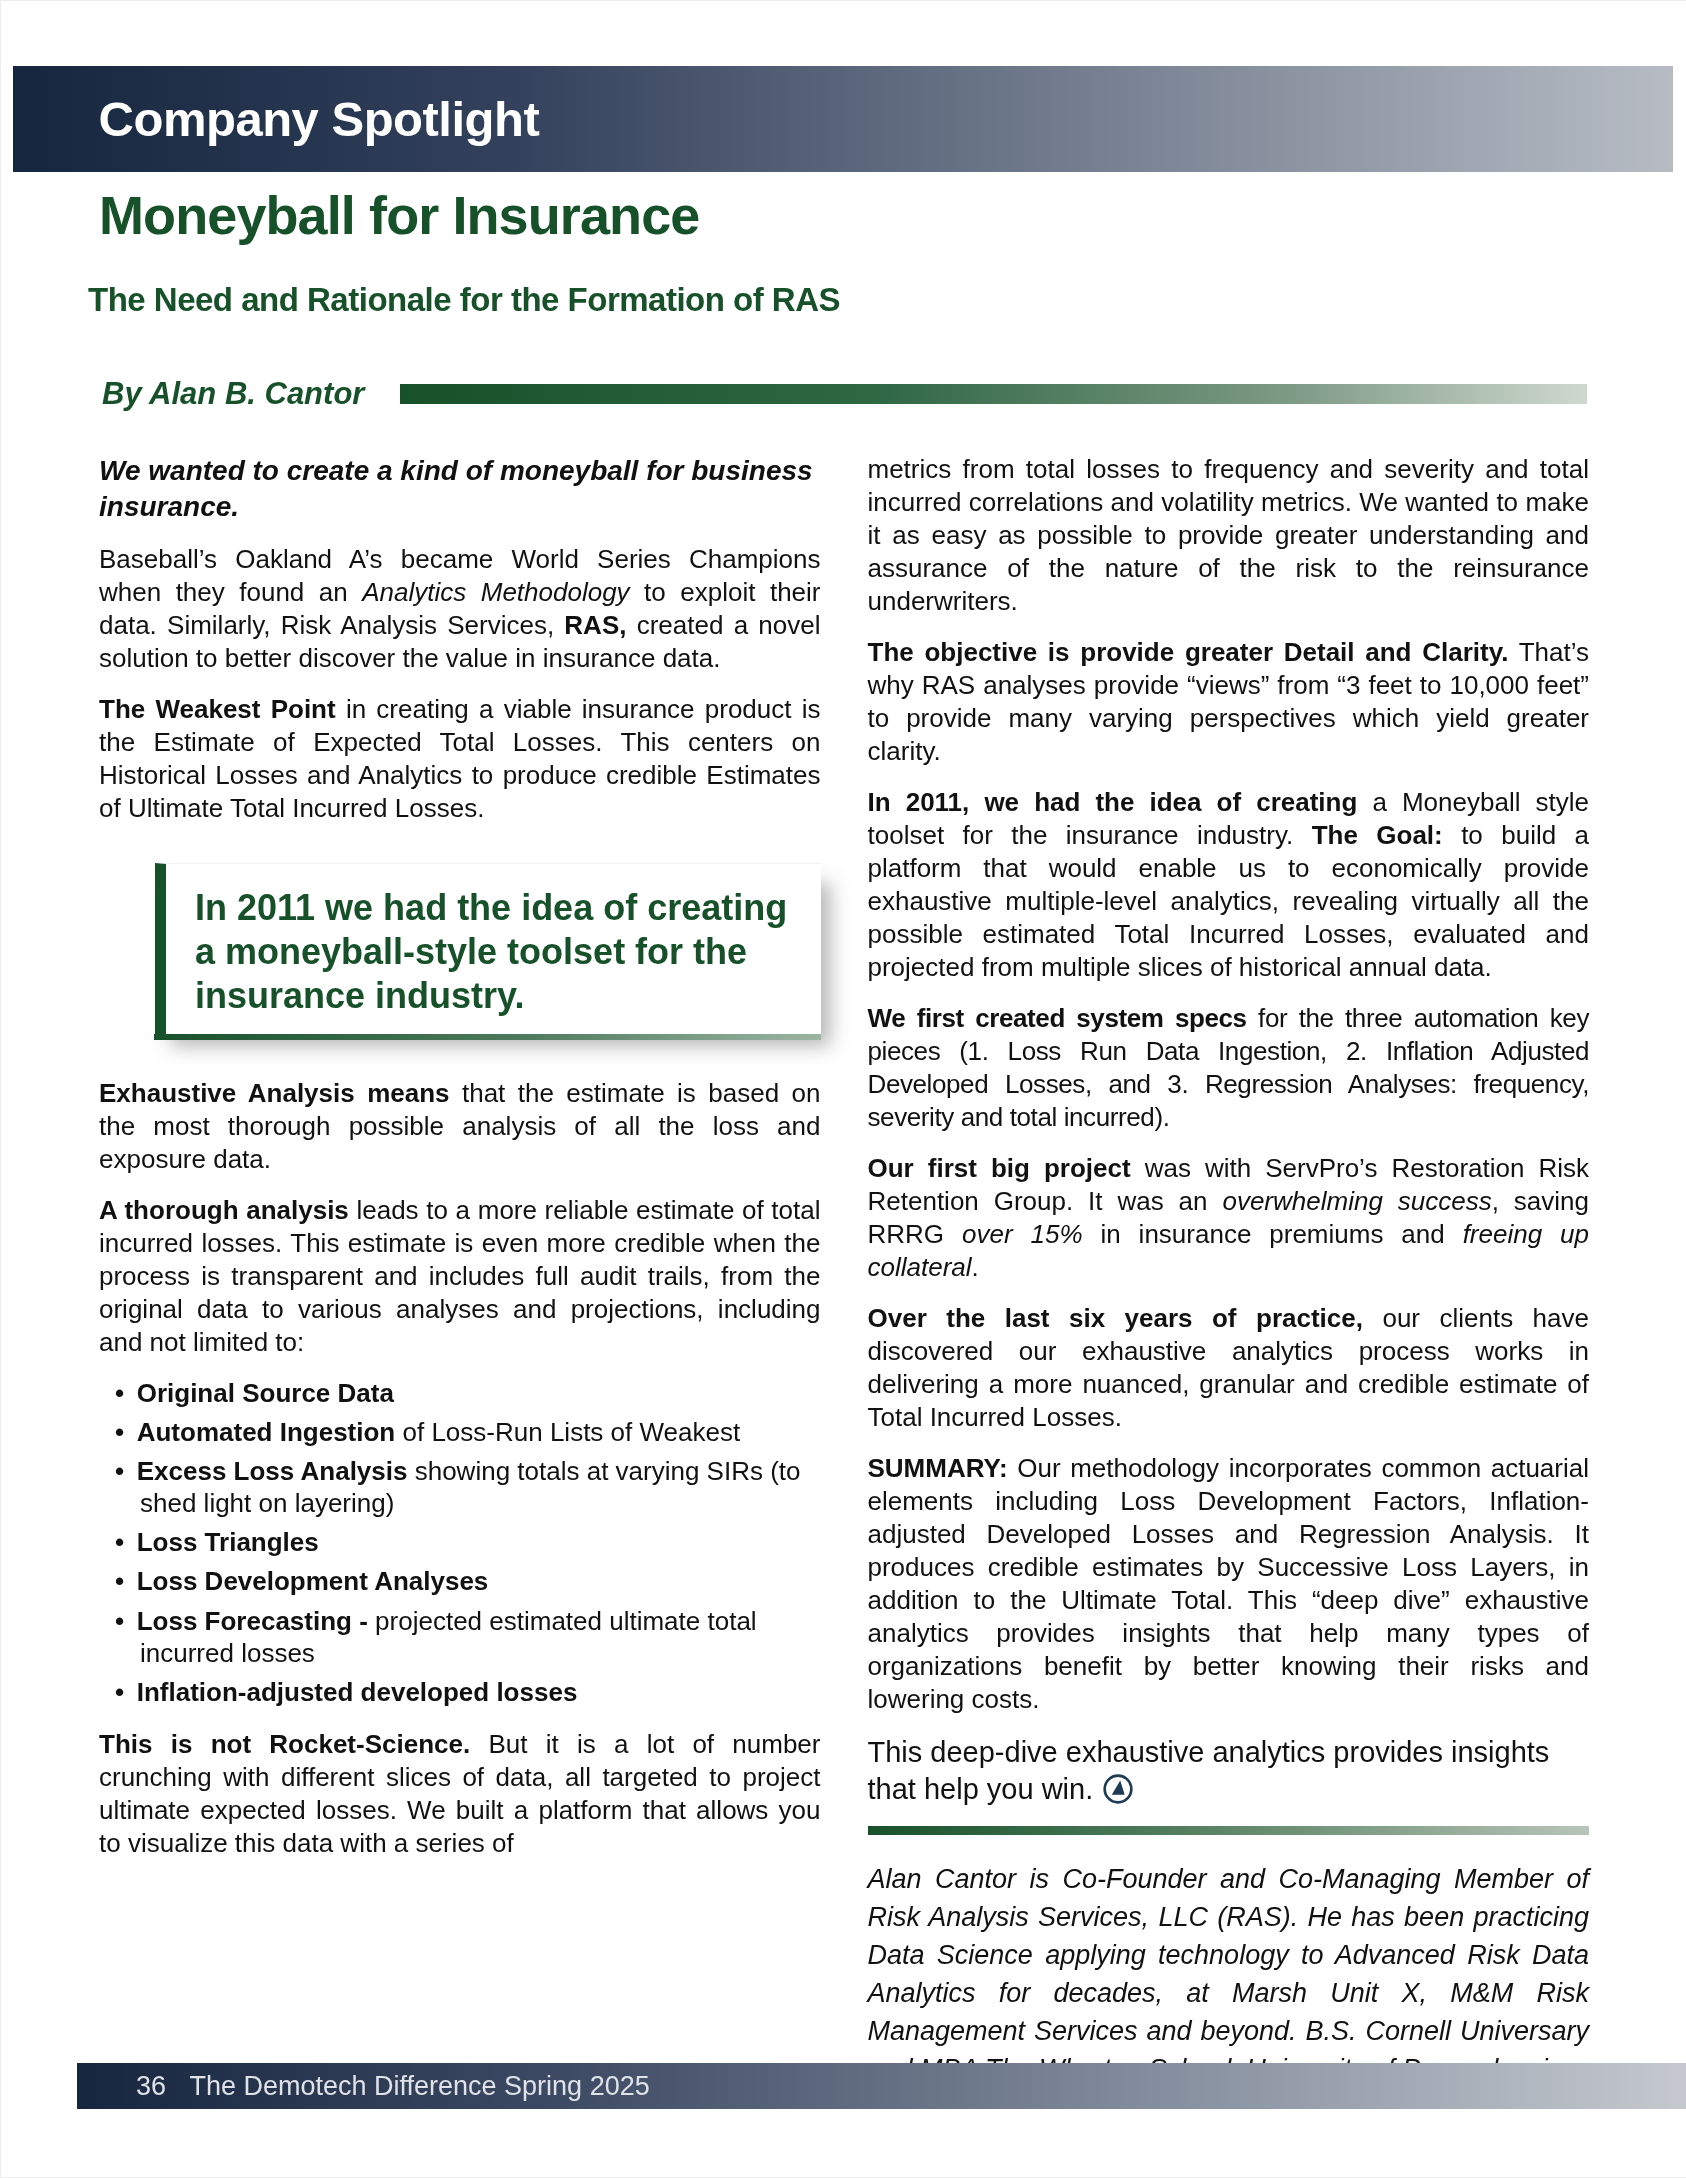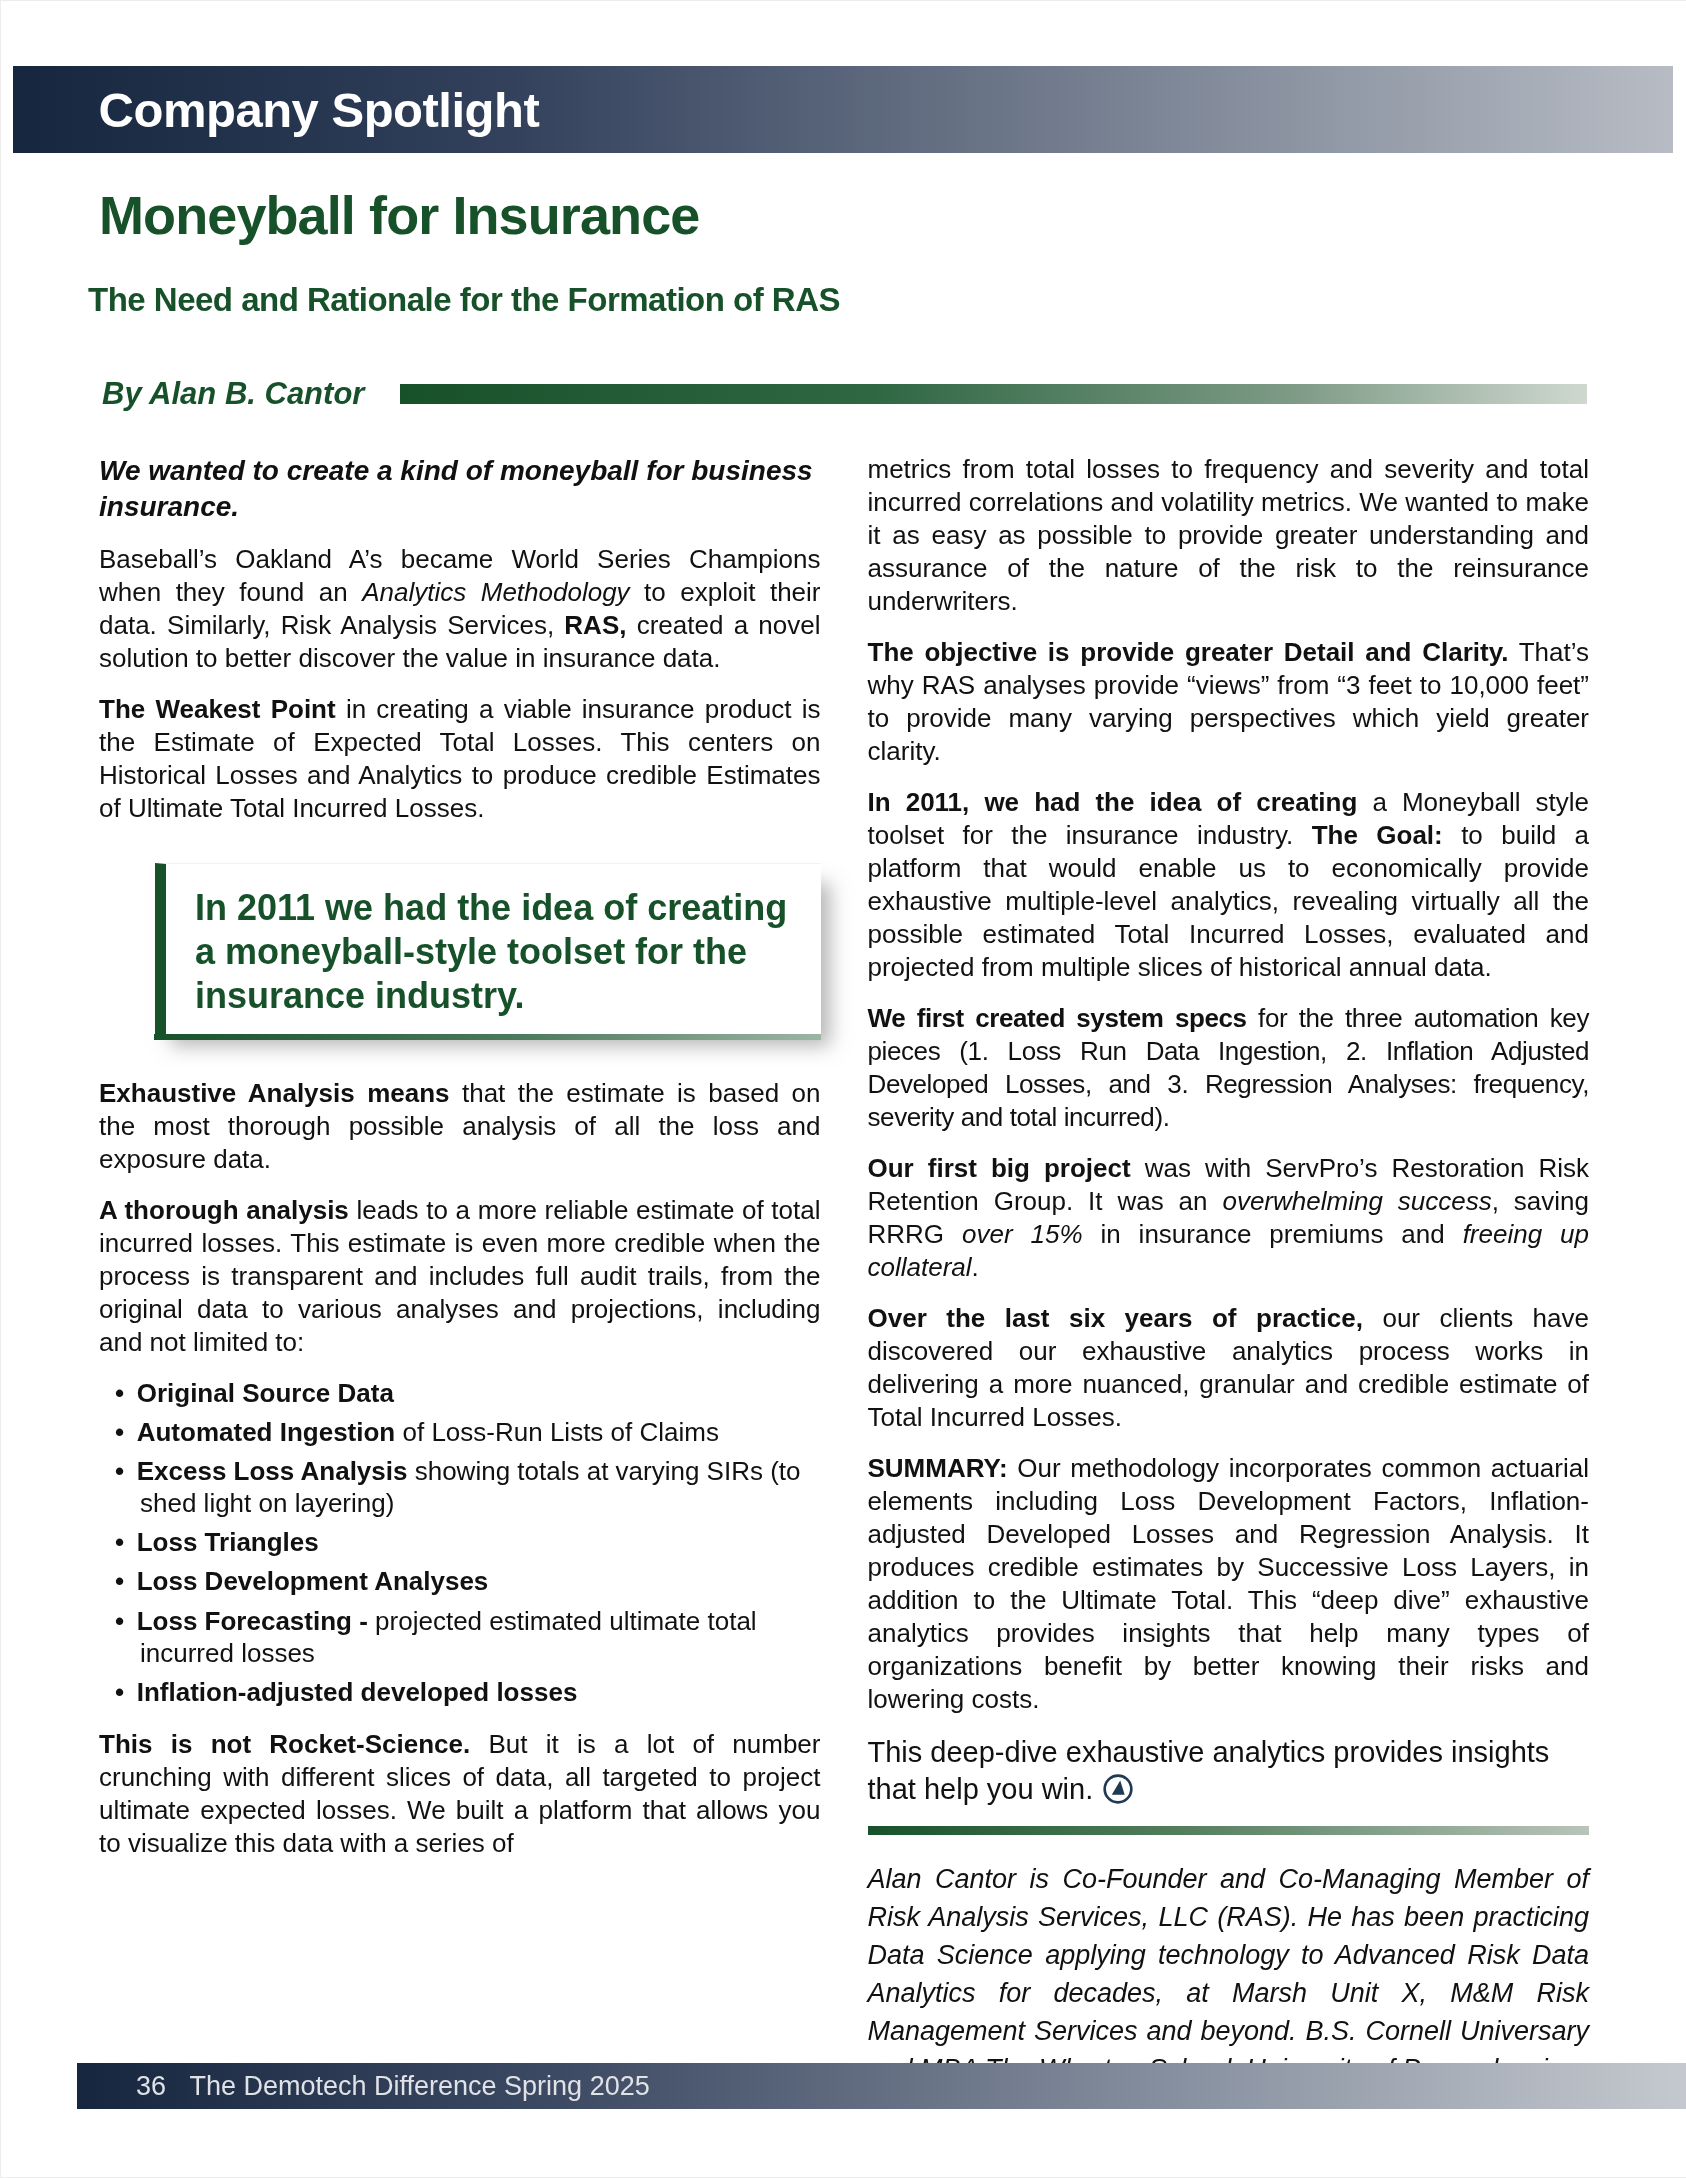--- a/index.html
+++ b/index.html
@@ -8,21 +8,21 @@
     width:1687px;
     height:2178px;
     background:#ffffff;
     overflow:hidden;
     font-family:"Liberation Sans", sans-serif;
     box-shadow: inset 0 0 0 0.9px #ececec;
   }
 
   
   .header-bar{
-    position:absolute; top:66px; left:12.6px; right:14.4px; height:87px;
+    position:absolute; top:66px; left:12.6px; right:14.4px; height:106px;
     background:linear-gradient(90deg,#16263e 0%,#33415c 30%,#707a8c 62%,#b7bcc4 100%);
     display:flex; align-items:center;
   }
   .header-title{
     margin-left:86px; font-size:49px; font-weight:bold; color:#ffffff; letter-spacing:-0.5px;
   }
 
   
   .article-title{
     position:absolute; top:184px; left:99px; margin:0;
@@ -142,21 +142,21 @@
 
       <div class="quote-box">
         <div class="quote-text">In 2011 we had the idea of creating a moneyball-style toolset for the insurance industry.</div>
       </div>
 
       <p class="body-p"><span class="s-b">Exhaustive Analysis means</span><span> that the estimate is based on the most thorough possible analysis of all the loss and exposure data.</span></p>
       <p class="body-p"><span class="s-b">A thorough analysis</span><span> leads to a more reliable estimate of total incurred losses. This estimate is even more credible when the process is transparent and includes full audit trails, from the original data to various analyses and projections, including and not limited to:</span></p>
 
       <div class="bullets">
         <div class="bullet"><span class="s-b">Original Source Data</span></div>
-        <div class="bullet"><span class="s-b">Automated Ingestion</span><span> of Loss-Run Lists of Claims</span></div>
+        <div class="bullet"><span class="s-b">Automated Ingestion</span><span> of Loss-Run Lists of Weakest</span></div>
         <div class="bullet"><span class="s-b">Excess Loss Analysis</span><span> showing totals at varying SIRs (to shed light on layering)</span></div>
         <div class="bullet"><span class="s-b">Loss Triangles</span></div>
         <div class="bullet"><span class="s-b">Loss Development Analyses</span></div>
         <div class="bullet"><span class="s-b">Loss Forecasting - </span><span>projected estimated ultimate total incurred losses</span></div>
         <div class="bullet"><span class="s-b">Inflation-adjusted developed losses</span></div>
       </div>
 
       <p class="body-p"><span class="s-b">This is not Rocket-Science.</span><span> But it is a lot of number crunching with different slices of data, all targeted to project ultimate expected losses. We built a platform that allows you to visualize this data with a series of</span></p>
     </div>
 

